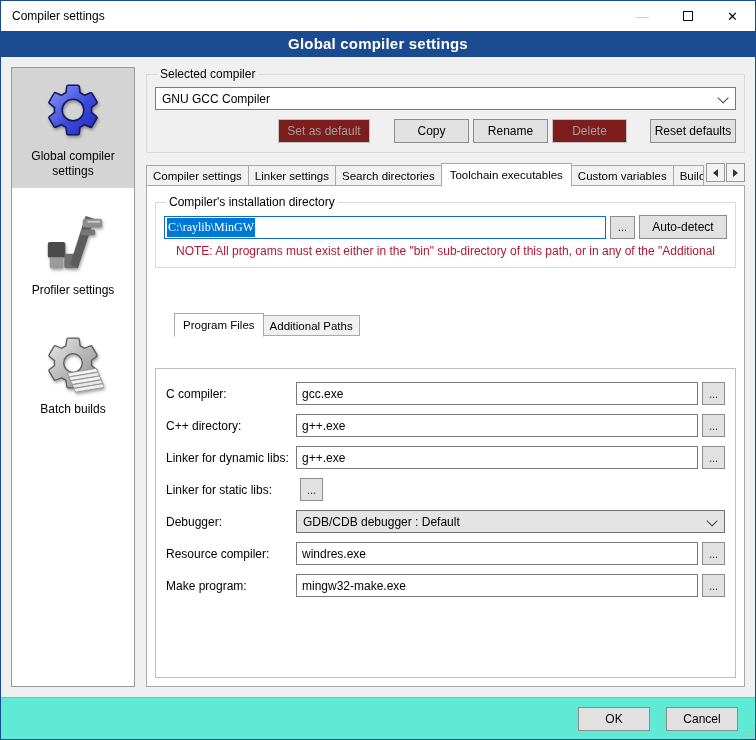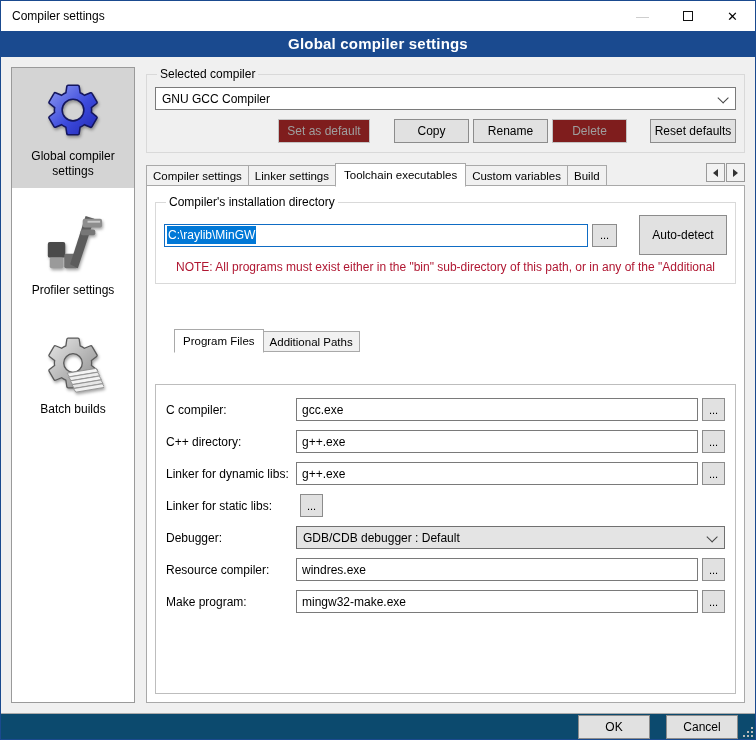--- a/index.html
+++ b/index.html
@@ -70,40 +70,40 @@
                border-right:5px solid #333; }
   .tri-right { width:0; height:0; border-top:4px solid transparent; border-bottom:4px solid transparent;
                border-left:5px solid #333; }
 
   
   .tabpage { flex:1; background:#fff; border:1px solid #a9a9a9; margin-top:-1px;
              padding:9px 8px 8px; display:flex; flex-direction:column; min-height:0;gap:33px; }
 
   .dir-row { display:flex; align-items:center; gap:4px; }
   .path-input { flex:1; height:23px; border:1px solid #0f6cc4; background:#fff; display:flex;
-                align-items:center; padding:0 2px; font-size:12px; overflow:hidden; }
+                align-items:center; padding:0 2px; font-size:12px; overflow:hidden;font-family:Liberation Serif, serif; }
   .path-sel { background:#0078d7; color:#fff; padding:2px 1px; white-space:nowrap; }
   .mini-btn { width:25px; height:23px; font-size:11px; line-height:10px; }
-  .autodetect-btn { width:88px; height:40px;margin-left:18px; }
+  .autodetect-btn { width:88px; height:24px; }
   .note { color:#b01732; font-size:12px; margin-top:5px; white-space:nowrap; overflow:hidden;text-align:center; }
 
   
   .subtabstrip { display:flex; align-items:flex-end; margin-top:12px; position:relative; z-index:2;padding-left:19px; }
   .subpage { flex:1; background:#fff; border:1px solid #bdbdbd; margin-top:-1px;
              padding:13px 10px 10px; display:flex; flex-direction:column; min-height:0; }
 
   .field-row { display:flex; align-items:center; margin-bottom:9px; height:23px; flex-shrink:0; }
   .field-label { width:130px; flex-shrink:0; font-size:12px; color:#000; }
   .field-input { flex:1; height:23px; border:1px solid #7a7a7a; font-size:12px; padding:0 5px;
                  font-family:"Liberation Sans", sans-serif; background:#fff; min-width:0; }
   .field-browse { width:23px; height:23px; margin-left:4px; font-size:11px; line-height:10px; flex-shrink:0; }
 
   
-  .footer { height:26px; border-top:1px solid #ababab; display:flex; align-items:center;
-            justify-content:flex-end; gap:16px; padding-right:17px; flex-shrink:0; background:#0c4a6e; }
+  .footer { height:42px; border-top:1px solid #ababab; display:flex; align-items:center;
+            justify-content:flex-end; gap:16px; padding-right:17px; flex-shrink:0; background:#5eead4; }
   .footer .btn { width:72px; }
   .grip { position:absolute; right:2px; bottom:2px; width:10px; height:10px; }
   .grip i { position:absolute; width:2px; height:2px; background:#b9b9b9; }
   .grip i:nth-child(1){ right:0; bottom:0; } .grip i:nth-child(2){ right:4px; bottom:0; }
   .grip i:nth-child(3){ right:0; bottom:4px; } .grip i:nth-child(4){ right:8px; bottom:0; }
   .grip i:nth-child(5){ right:0; bottom:8px; } .grip i:nth-child(6){ right:4px; bottom:4px; }
 </style>
 </head>
 <body>
 
@@ -182,20 +182,21 @@
           <button class="btn btn-copy">Copy</button>
           <button class="btn btn-rename">Rename</button>
           <button class="btn disabled btn-delete">Delete</button>
           <button class="btn btn-reset">Reset defaults</button>
         </div>
       </fieldset>
 
       <div class="tabstrip">
         <div class="tab">Compiler settings</div>
         <div class="tab">Linker settings</div>
+        <div class="tab">Search directories</div>
         <div class="tab active">Toolchain executables</div>
         <div class="tab">Custom variables</div>
         <div class="tab clipped">Build</div>
         <div class="tab-arrows">
           <div class="arrow-btn">
               <span class="tri-left"></span>
             </div>
           <div class="arrow-btn">
               <span class="tri-right"></span>
             </div>

